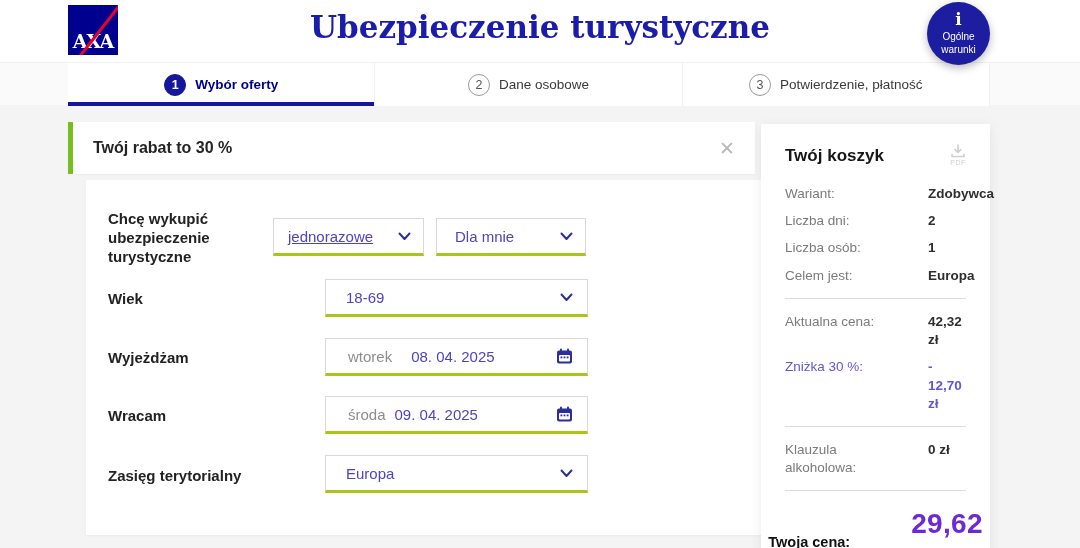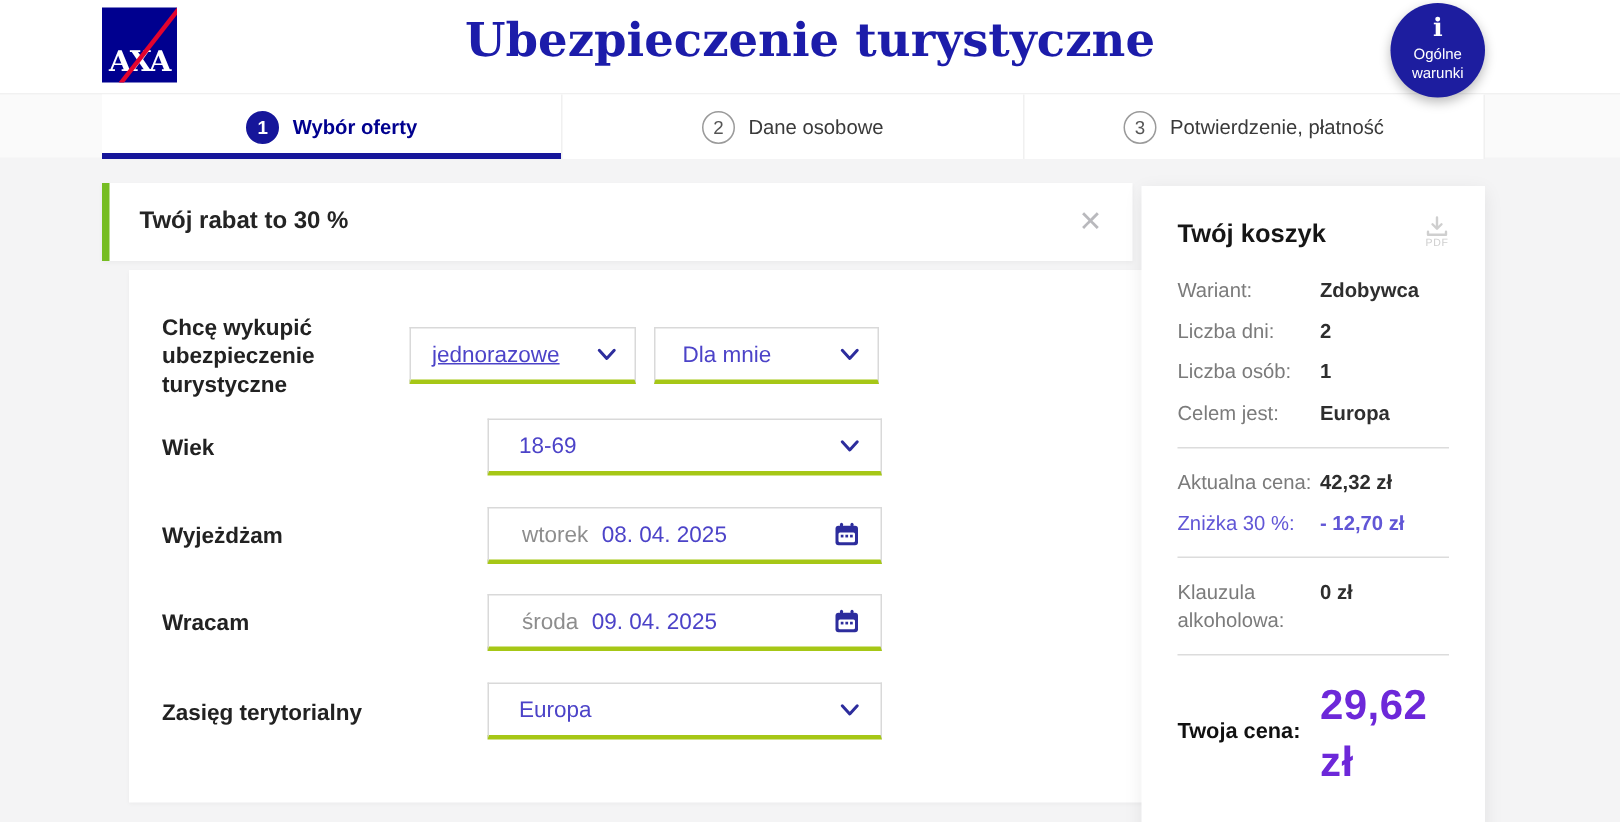--- a/index.html
+++ b/index.html
@@ -84,39 +84,39 @@
 
   .field {
     position:absolute; height:38px; background:#fff;
     border:1px solid #d9d9d9; border-bottom:3px solid #a6c716;
     display:flex; align-items:center; cursor:pointer;
     font-size:15px; color:#4c43c8;
   }
   .fld-type { left:187px; top:38px;  width:151px; padding:0 12px 0 14px;text-decoration:underline; }
   .fld-for  { left:350px; top:38px;  width:150px; padding:0 12px 0 18px; }
   .fld-age  { left:239px; top:99px;  width:263px; padding:0 14px 0 20px; }
-  .fld-dep  { left:239px; top:158px; width:263px; padding:0 14px 0 22px; }
+  .fld-dep  { left:239px; top:158px; width:263px; padding:0 14px 0 22px;gap:10px; }
   .fld-ret  { left:239px; top:216px; width:263px; padding:0 14px 0 22px; }
   .fld-ter  { left:239px; top:275px; width:263px; padding:0 14px 0 20px; }
   .weekday { color:#8d8d8d; margin-right:9px; }
   .icon-right { margin-left:auto; display:flex; align-items:center; }
 
   
   .cart {
     position:absolute; left:761px; top:124px; width:229px; min-height:360px;
     background:#fff; box-shadow:0 3px 12px rgba(0,0,0,0.08);
     padding:22px 24px 22px;
   }
   .cart-head { display:flex; justify-content:space-between; align-items:flex-start; margin-bottom:19px; }
   .cart-title { font-size:17px; font-weight:bold; color:#161616; }
   .pdf-btn {
     display:flex; flex-direction:column; align-items:center; gap:1px;
     color:#cfcfcf; font-size:7px; letter-spacing:0.5px; cursor:pointer; margin-top:-2px;
   }
-  .cart-row { display:flex; margin-bottom:9px; font-size:13.5px; line-height:1.35; }
+  .cart-row { display:flex; margin-bottom:9px; font-size:13.5px; line-height:1.35;gap:48px; }
   .cart-row .lbl { width:95px; flex-shrink:0; color:#7b7b7b; }
   .cart-row .val { color:#2e2e2e; font-weight:bold; }
   .cart-row.violet .lbl, .cart-row.violet .val { color:#6156d6; }
   .divider { border:none; border-top:1px solid #dcdcdc; margin:13px 0 14px; }
   .cart-row.total { align-items:center; margin-bottom:16px; margin-top:2px;justify-content:center; }
   .cart-row.total .lbl { color:#111; font-weight:bold; font-size:14.5px; width:95px; }
   .cart-row.total .val { color:#6d28d9; font-size:28px; font-weight:bold; letter-spacing:0.3px; }
 </style>
 </head>
 <body>

